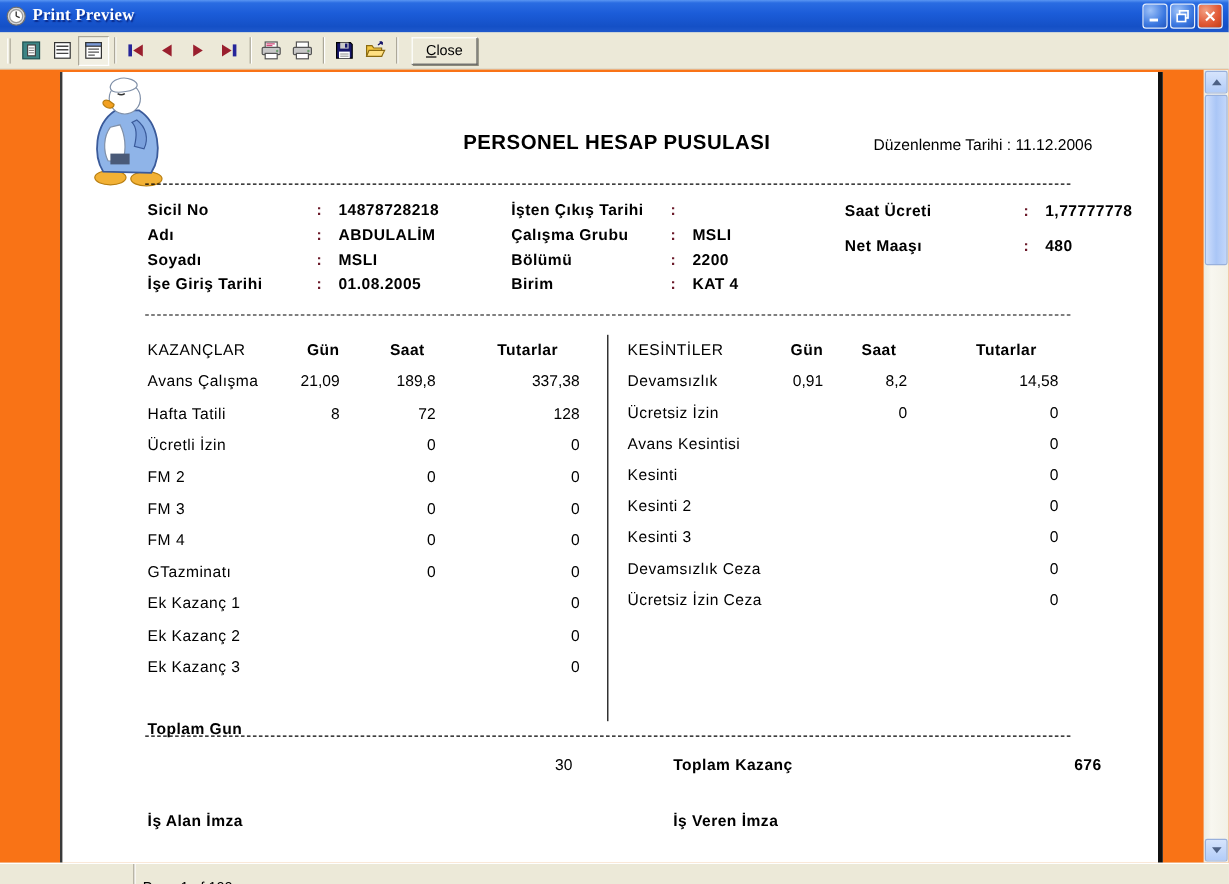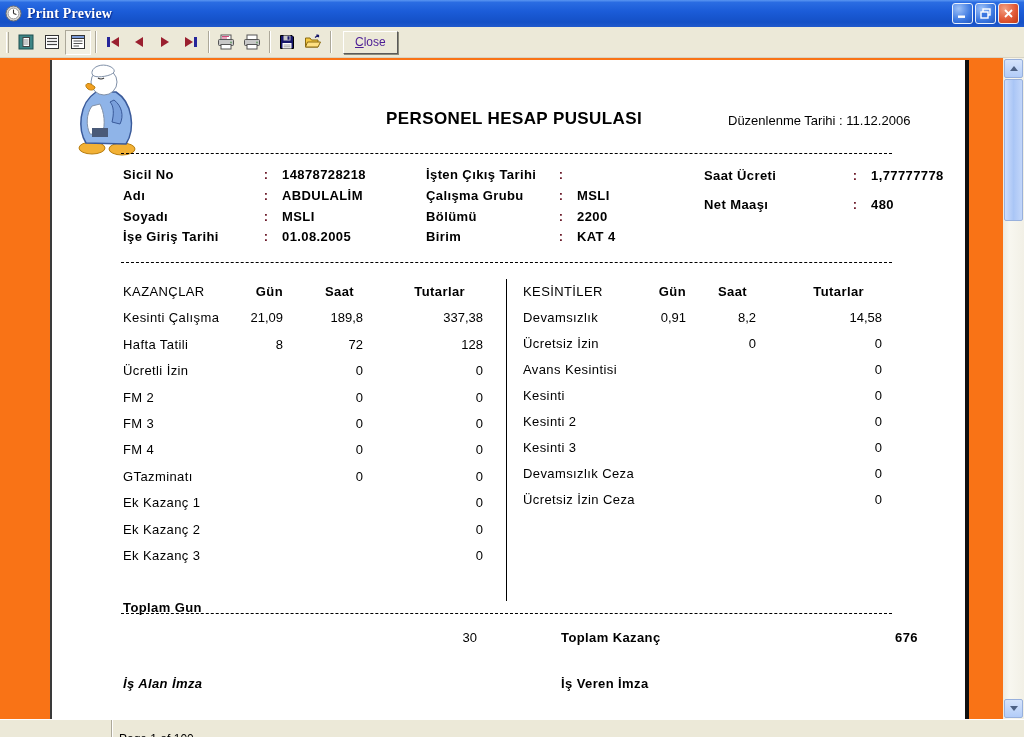--- a/index.html
+++ b/index.html
@@ -31,21 +31,21 @@
   .tb-sep { width:1px; height:22px; background:#ACA899; box-shadow:1px 0 0 #FFFFFF; margin:0 4px; }
   .navico { display:flex; align-items:center; gap:1px; }
   .tri-l { width:0; height:0; border-top:5px solid transparent; border-bottom:5px solid transparent;
     border-right:8px solid #9A1F2E; }
   .tri-r { width:0; height:0; border-top:5px solid transparent; border-bottom:5px solid transparent;
     border-left:8px solid #9A1F2E; }
   .navbar { width:3px; height:10px; background:#26269A; }
   .btn-close3d { margin-left:8px; height:23px; padding:3px 11px 16px; font-size:12px;
     font-family:"Liberation Sans",sans-serif; background:#ECE9D8;
     border:1px solid; border-color:#FFFFFF #5A5A5A #5A5A5A #FFFFFF;
-    box-shadow:1px 1px 0 #8A8A7A; color:#4c1d95; }
+    box-shadow:1px 1px 0 #8A8A7A; color:#000000; }
   .btn-close3d::first-letter { text-decoration:underline; }
 
   
   .preview { position:absolute; top:58px; left:0; width:1024px; height:661px; background:#f97316;
     overflow:hidden; }
   .page { position:absolute; left:50px; top:2px; width:919px; height:690px; background:#FFFFFF;
     border-left:2px solid #3A3A3A; border-right:4px solid #101010; }
 
   
   .vscroll { position:absolute; right:0; top:0; width:21px; height:661px;
@@ -101,21 +101,21 @@
   .tbl-earn .cs { flex:0 0 80px; } .tbl-earn .ct { flex:0 0 120px; }
   .tbl-ded .cl { flex:0 0 118px; } .tbl-ded .cg { flex:0 0 45px; }
   .tbl-ded .cs { flex:0 0 70px; } .tbl-ded .ct { flex:0 0 126px; }
   .thead .cs { padding-right:9px; } .thead .ct { padding-right:18px; }
 
   .abs { position:absolute; white-space:nowrap; }
   .t-gun-l { left:71px; top:540px; }
   .t-gun-v { left:330px; top:570px; width:95px; text-align:right; }
   .t-kaz-l { left:509px; top:570px; }
   .t-kaz-v { left:760px; top:570px; width:106px; text-align:right; }
-  .sig-l { left:71px; top:616px;font-style:italic; } .sig-r { left:509px; top:616px; }
+  .sig-l { left:71px; top:616px; } .sig-r { left:509px; top:616px; }
 </style>
 </head>
 <body>
 
 <div class="titlebar">
   <svg class="app-icon" viewBox="0 0 17 17">
     <circle cx="8.5" cy="8.5" r="7.5" fill="#D8D8D8" stroke="#707070"></circle>
     <circle cx="8.5" cy="8.5" r="5.4" fill="#FFFFFF" stroke="#9A9A9A"></circle>
     <line x1="8.5" y1="8.5" x2="8.5" y2="4.6" stroke="#333" stroke-width="1.1"></line>
     <line x1="8.5" y1="8.5" x2="11.4" y2="9.6" stroke="#333" stroke-width="1.1"></line>
@@ -341,21 +341,21 @@
       <div class="tbl tbl-earn">
         <div class="trow thead">
           <span class="cl">KAZANÇLAR</span>
           <span class="cg">Gün</span>
           <span class="cs">Saat</span>
           <span class="ct">Tutarlar</span>
         </div>
         <div>
 
             <div class="trow">
-              <span class="cl">Kesinti Çalışma</span>
+              <span class="cl">Avans Çalışma</span>
               <span class="cg">21,09</span>
               <span class="cs">189,8</span>
               <span class="ct">337,38</span>
             </div>
 
             <div class="trow">
               <span class="cl">Hafta Tatili</span>
               <span class="cg">8</span>
               <span class="cs">72</span>
               <span class="ct">128</span>

